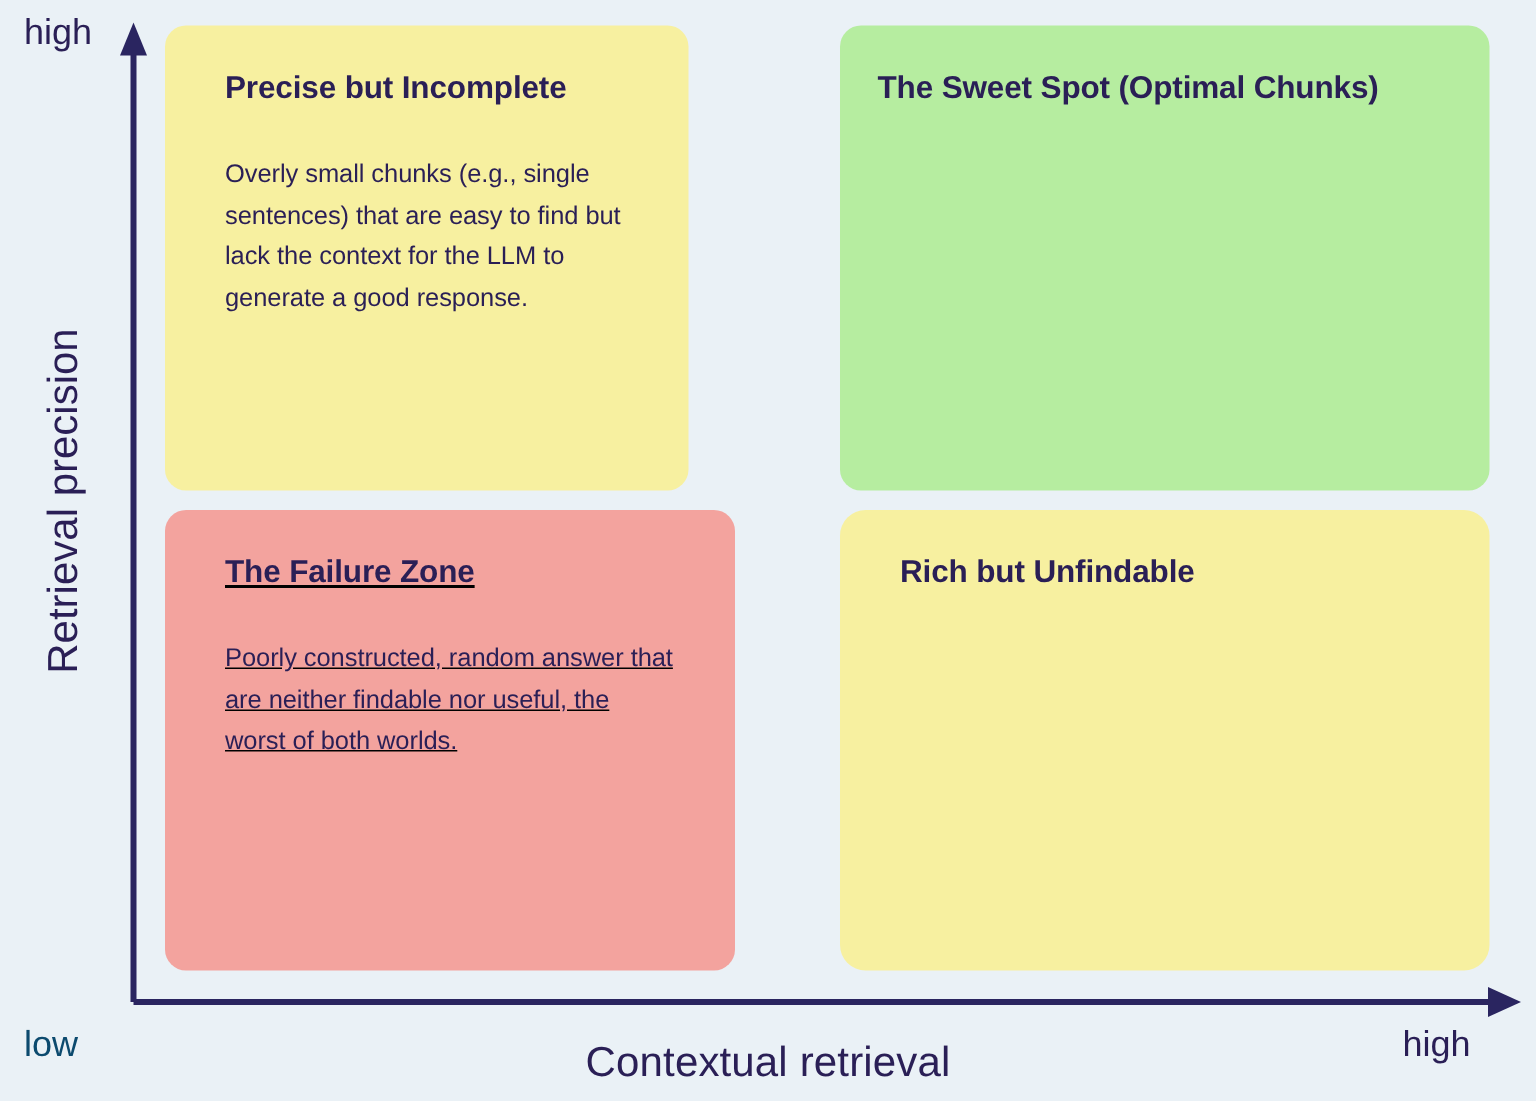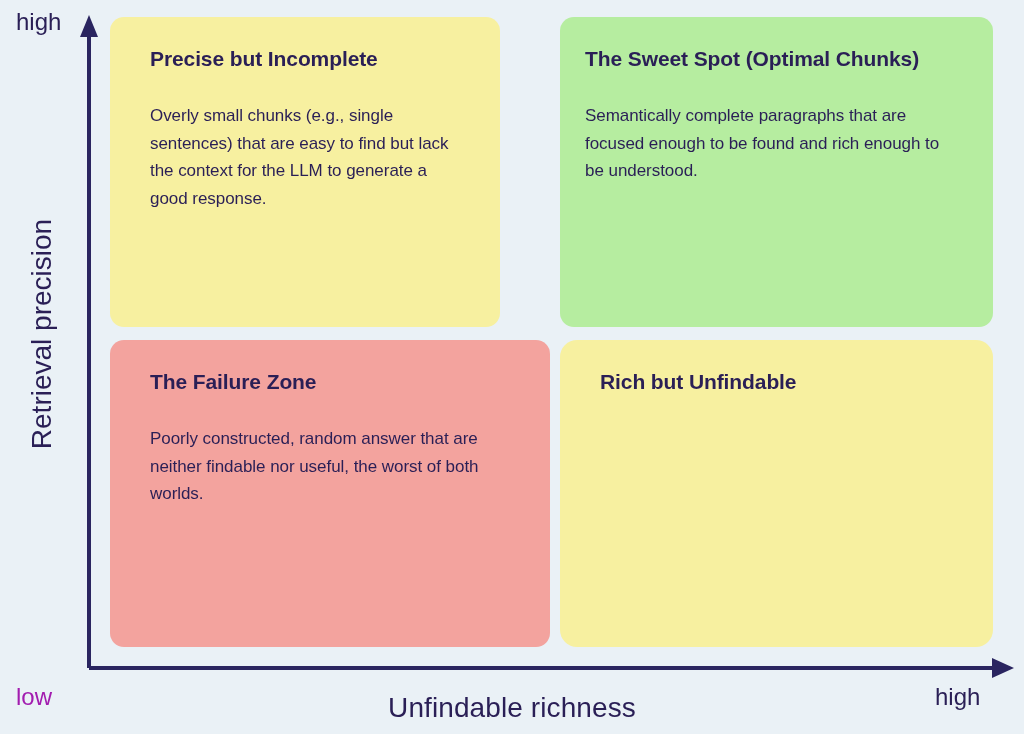--- a/index.html
+++ b/index.html
@@ -33,21 +33,21 @@
     width:300px;
     text-align:center;
     transform:rotate(-90deg);
     transform-origin:center center;
     font-size:28px;
     color:#2a1f56;
     white-space:nowrap;
   }
   .tick-low-y{
     position:absolute;left:16px;top:683px;
-    font-size:24px;color:#a21caf;
+    font-size:24px;color:#0c4a6e;
   }
   .tick-high-y{
     position:absolute;left:16px;top:8px;
     font-size:24px;color:#2a1f56;
   }
   .tick-high-x{
     position:absolute;left:935px;top:683px;
     font-size:24px;color:#2a1f56;
   }
 
@@ -68,23 +68,23 @@
     letter-spacing:-0.1px;
   }
   .card .card-body{
     font-size:17px;
     color:#2a1f56;
     line-height:1.62;
     margin:0;
     letter-spacing:-0.05px;
   }
 
-  #card-precise      {left:110px; top:17px;  width:390px; height:310px;}
+  #card-precise      {left:110px; top:17px;  width:349px; height:310px;}
   #card-sweet-spot   {left:560px; top:17px;  width:433px; height:310px;padding-left:25px;}
-  #card-failure      {left:110px; top:340px; width:440px; height:307px;}
+  #card-failure      {left:110px; top:340px; width:380px; height:307px;text-decoration:underline;}
   #card-rich         {left:560px; top:340px; width:433px; height:307px;}
 
   #card-precise    .card-body{max-width:345px;}
   #card-sweet-spot .card-body{max-width:375px;}
   #card-failure    .card-body{max-width:330px;}
   #card-rich       .card-body{max-width:335px;}
 </style>
 </head>
 <body style="background: rgb(234, 241, 246);">
 
@@ -97,30 +97,29 @@
 
     <line x1="89" y1="668" x2="998" y2="668" stroke="#2a2560" stroke-width="4"></line>
     <polygon points="1014,668 992,658 992,678" fill="#2a2560"></polygon>
   </svg>
 
   <div class="tick-high-y">high</div>
   <div class="tick-low-y">low</div>
   <div class="tick-high-x">high</div>
 
   <div class="axis-title-y">Retrieval precision</div>
-  <div class="axis-title-x">Unfindable richness</div>
+  <div class="axis-title-x">Contextual retrieval</div>
 
   <div class="card" id="card-precise" style="background: rgb(247, 240, 160);">
     <p class="card-title">Precise but Incomplete</p>
     <p class="card-body">Overly small chunks (e.g., single sentences) that are easy to find but lack the context for the LLM to generate a good response.</p>
   </div>
 
   <div class="card" id="card-sweet-spot" style="background: rgb(182, 237, 160);">
     <p class="card-title">The Sweet Spot (Optimal Chunks)</p>
-    <p class="card-body">Semantically complete paragraphs that are focused enough to be found and rich enough to be understood.</p>
   </div>
 
   <div class="card" id="card-failure" style="background: rgb(243, 163, 158);">
     <p class="card-title">The Failure Zone</p>
     <p class="card-body">Poorly constructed, random answer that are neither findable nor useful, the worst of both worlds.</p>
   </div>
 
   <div class="card" id="card-rich" style="background: rgb(247, 240, 160); border-radius: 17px;">
     <p class="card-title">Rich but Unfindable</p>
   </div>

